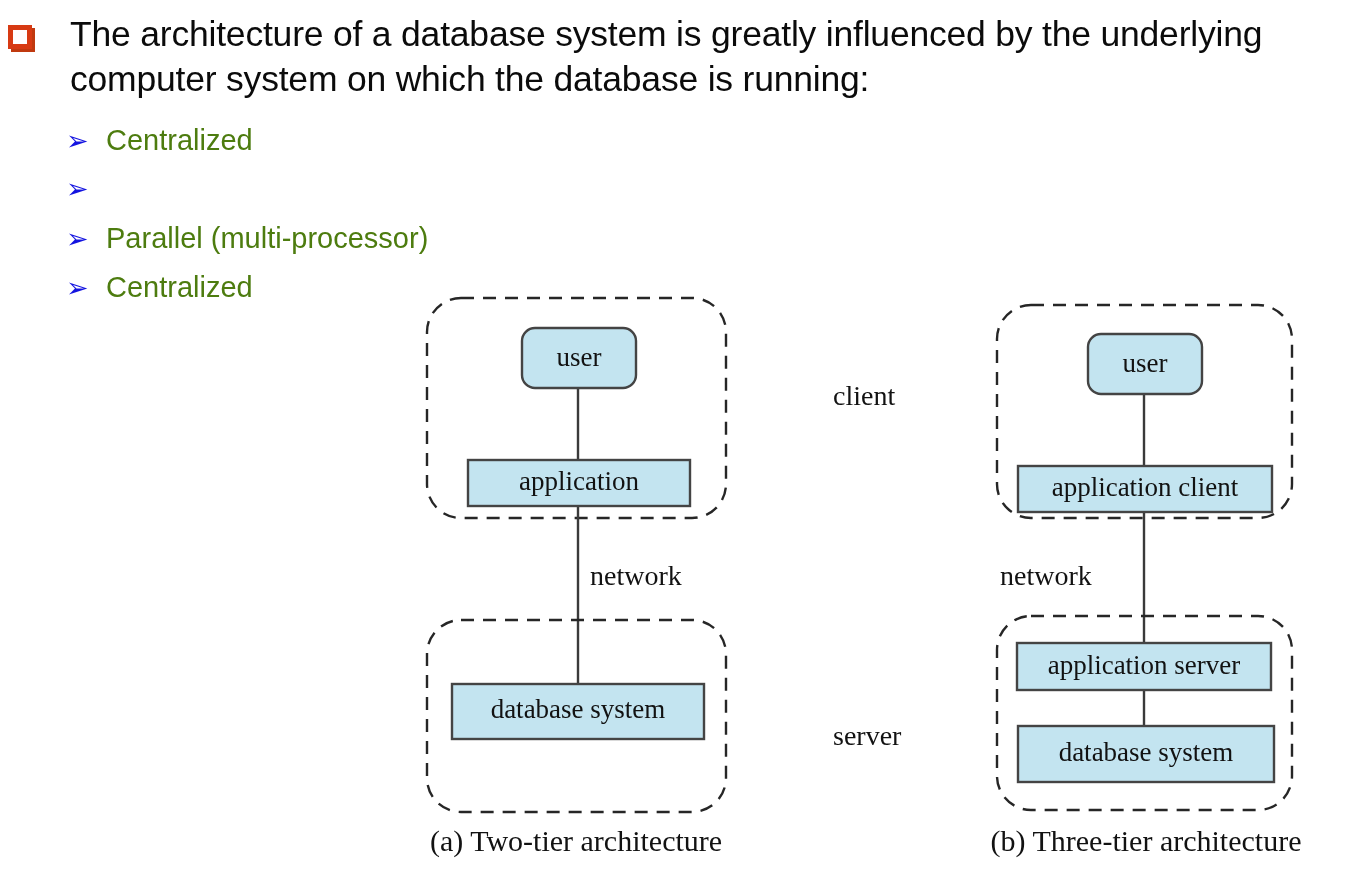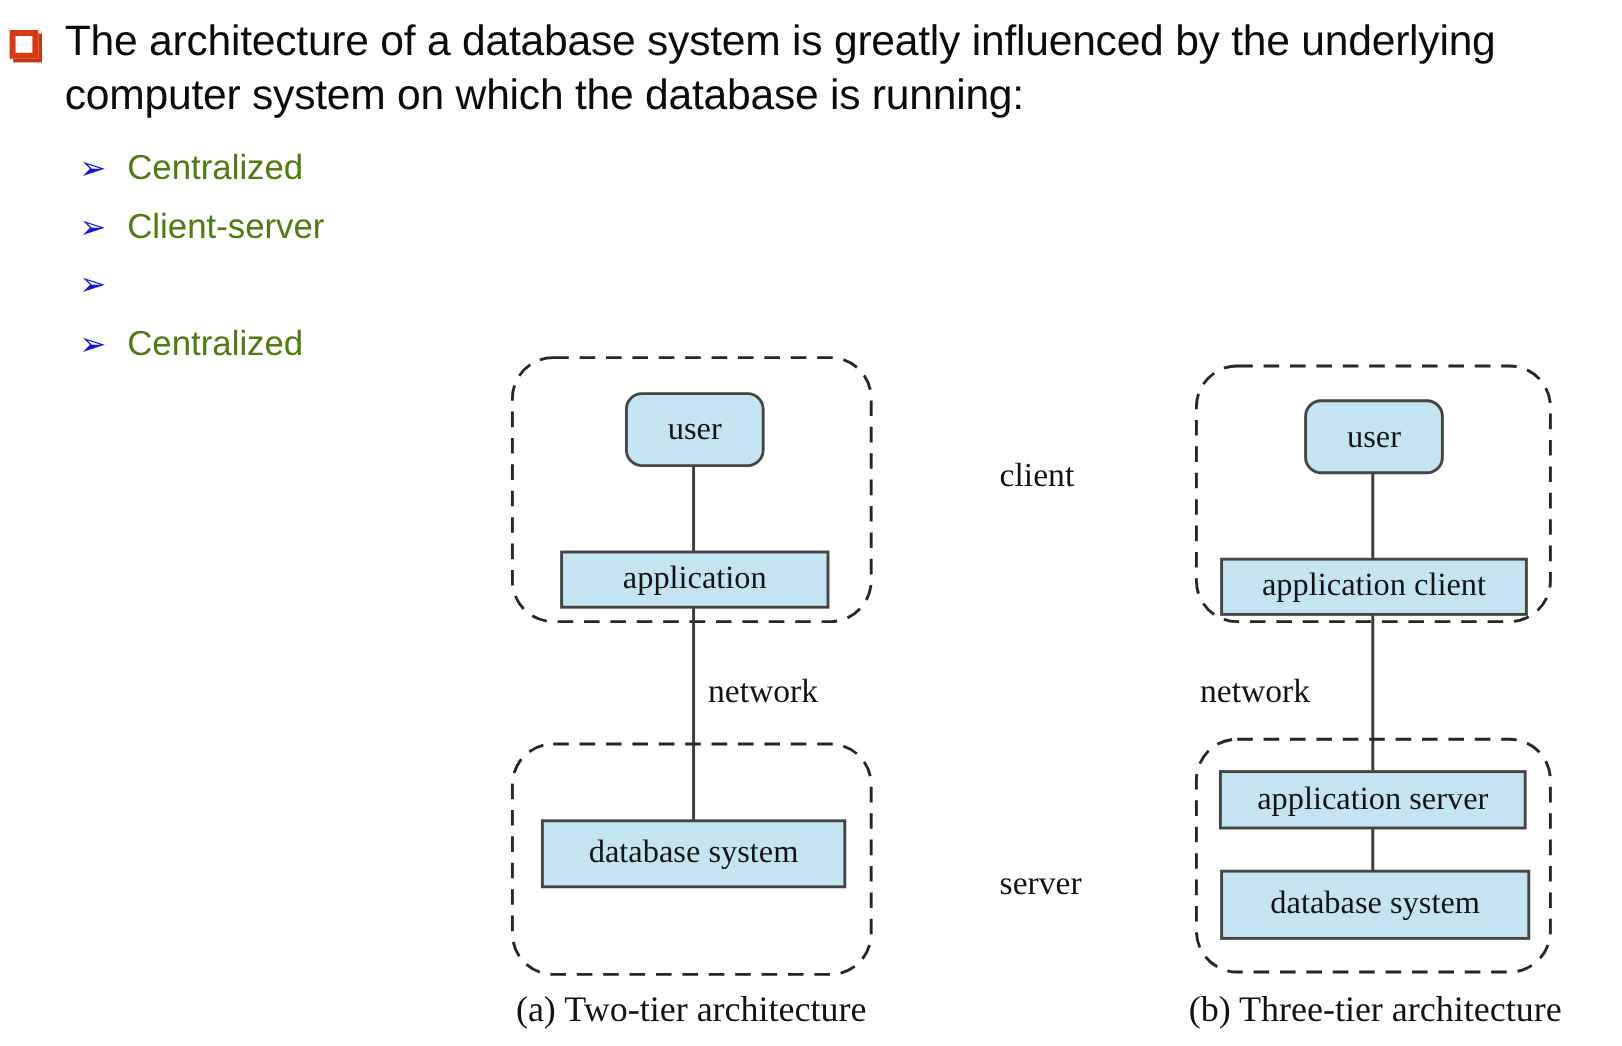--- a/index.html
+++ b/index.html
@@ -26,20 +26,21 @@
     height: 872px;
   }
 
   .main-bullet-row {
     position: absolute;
     left: 8px;
     top: 12px;
     width: 1330px;
     display: flex;
     align-items: flex-start;
+    gap: 16px;
   }
   .sq-bullet {
     flex: 0 0 auto;
     width: 24px;
     height: 24px;
     margin-top: 13px;
     margin-right: 22px;
     border: 5px solid #D73A13;
     background: #ffffff;
     box-shadow: 3px 3px 0 0 #C0390F;
@@ -139,25 +140,25 @@
 
   <div class="sub-list">
 
     <div class="sub-item">
       <span class="arrow-bullet">➢</span>
       <span class="sub-text">Centralized</span>
     </div>
 
     <div class="sub-item">
       <span class="arrow-bullet">➢</span>
-      <span class="sub-text">Client-server</span>
-    </div>
-
-    <div class="sub-item">
-      <span class="arrow-bullet">➢</span>
+    </div>
+
+    <div class="sub-item">
+      <span class="arrow-bullet">➢</span>
+      <span class="sub-text">Parallel (multi-processor)</span>
     </div>
 
     <div class="sub-item">
       <span class="arrow-bullet">➢</span>
       <span class="sub-text">Centralized</span>
     </div>
 
   </div>
 
   <div class="figure">

